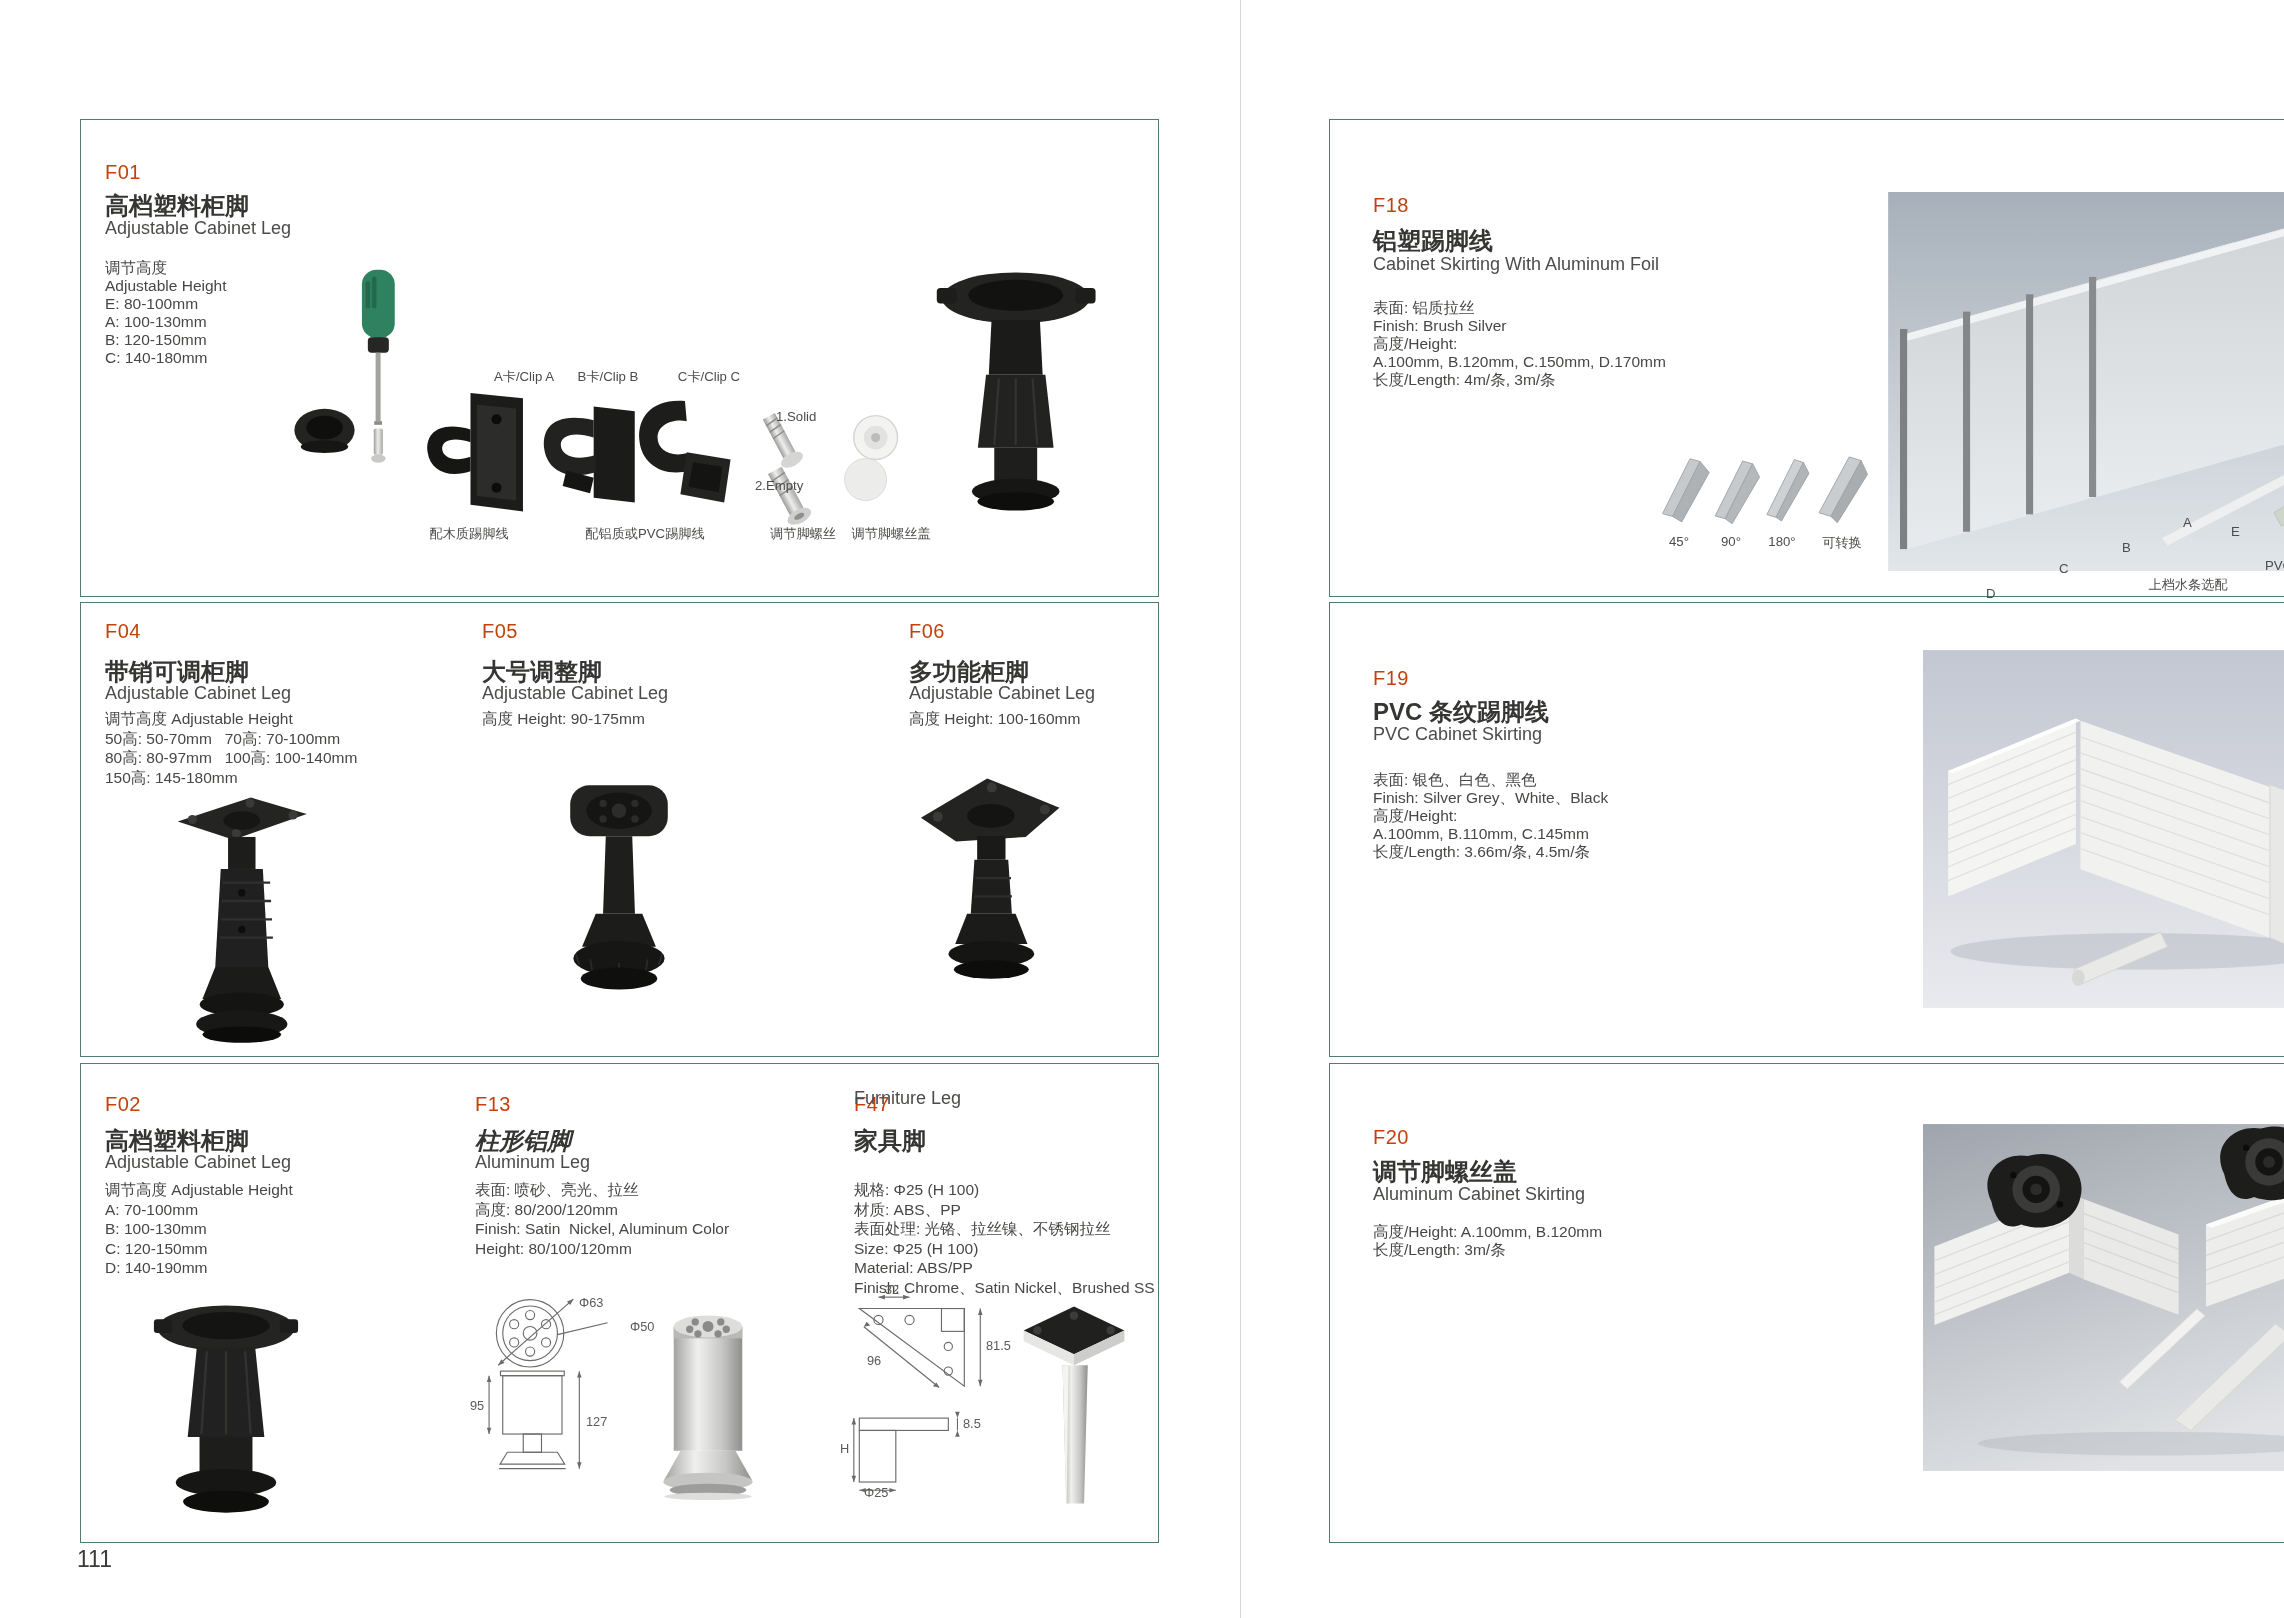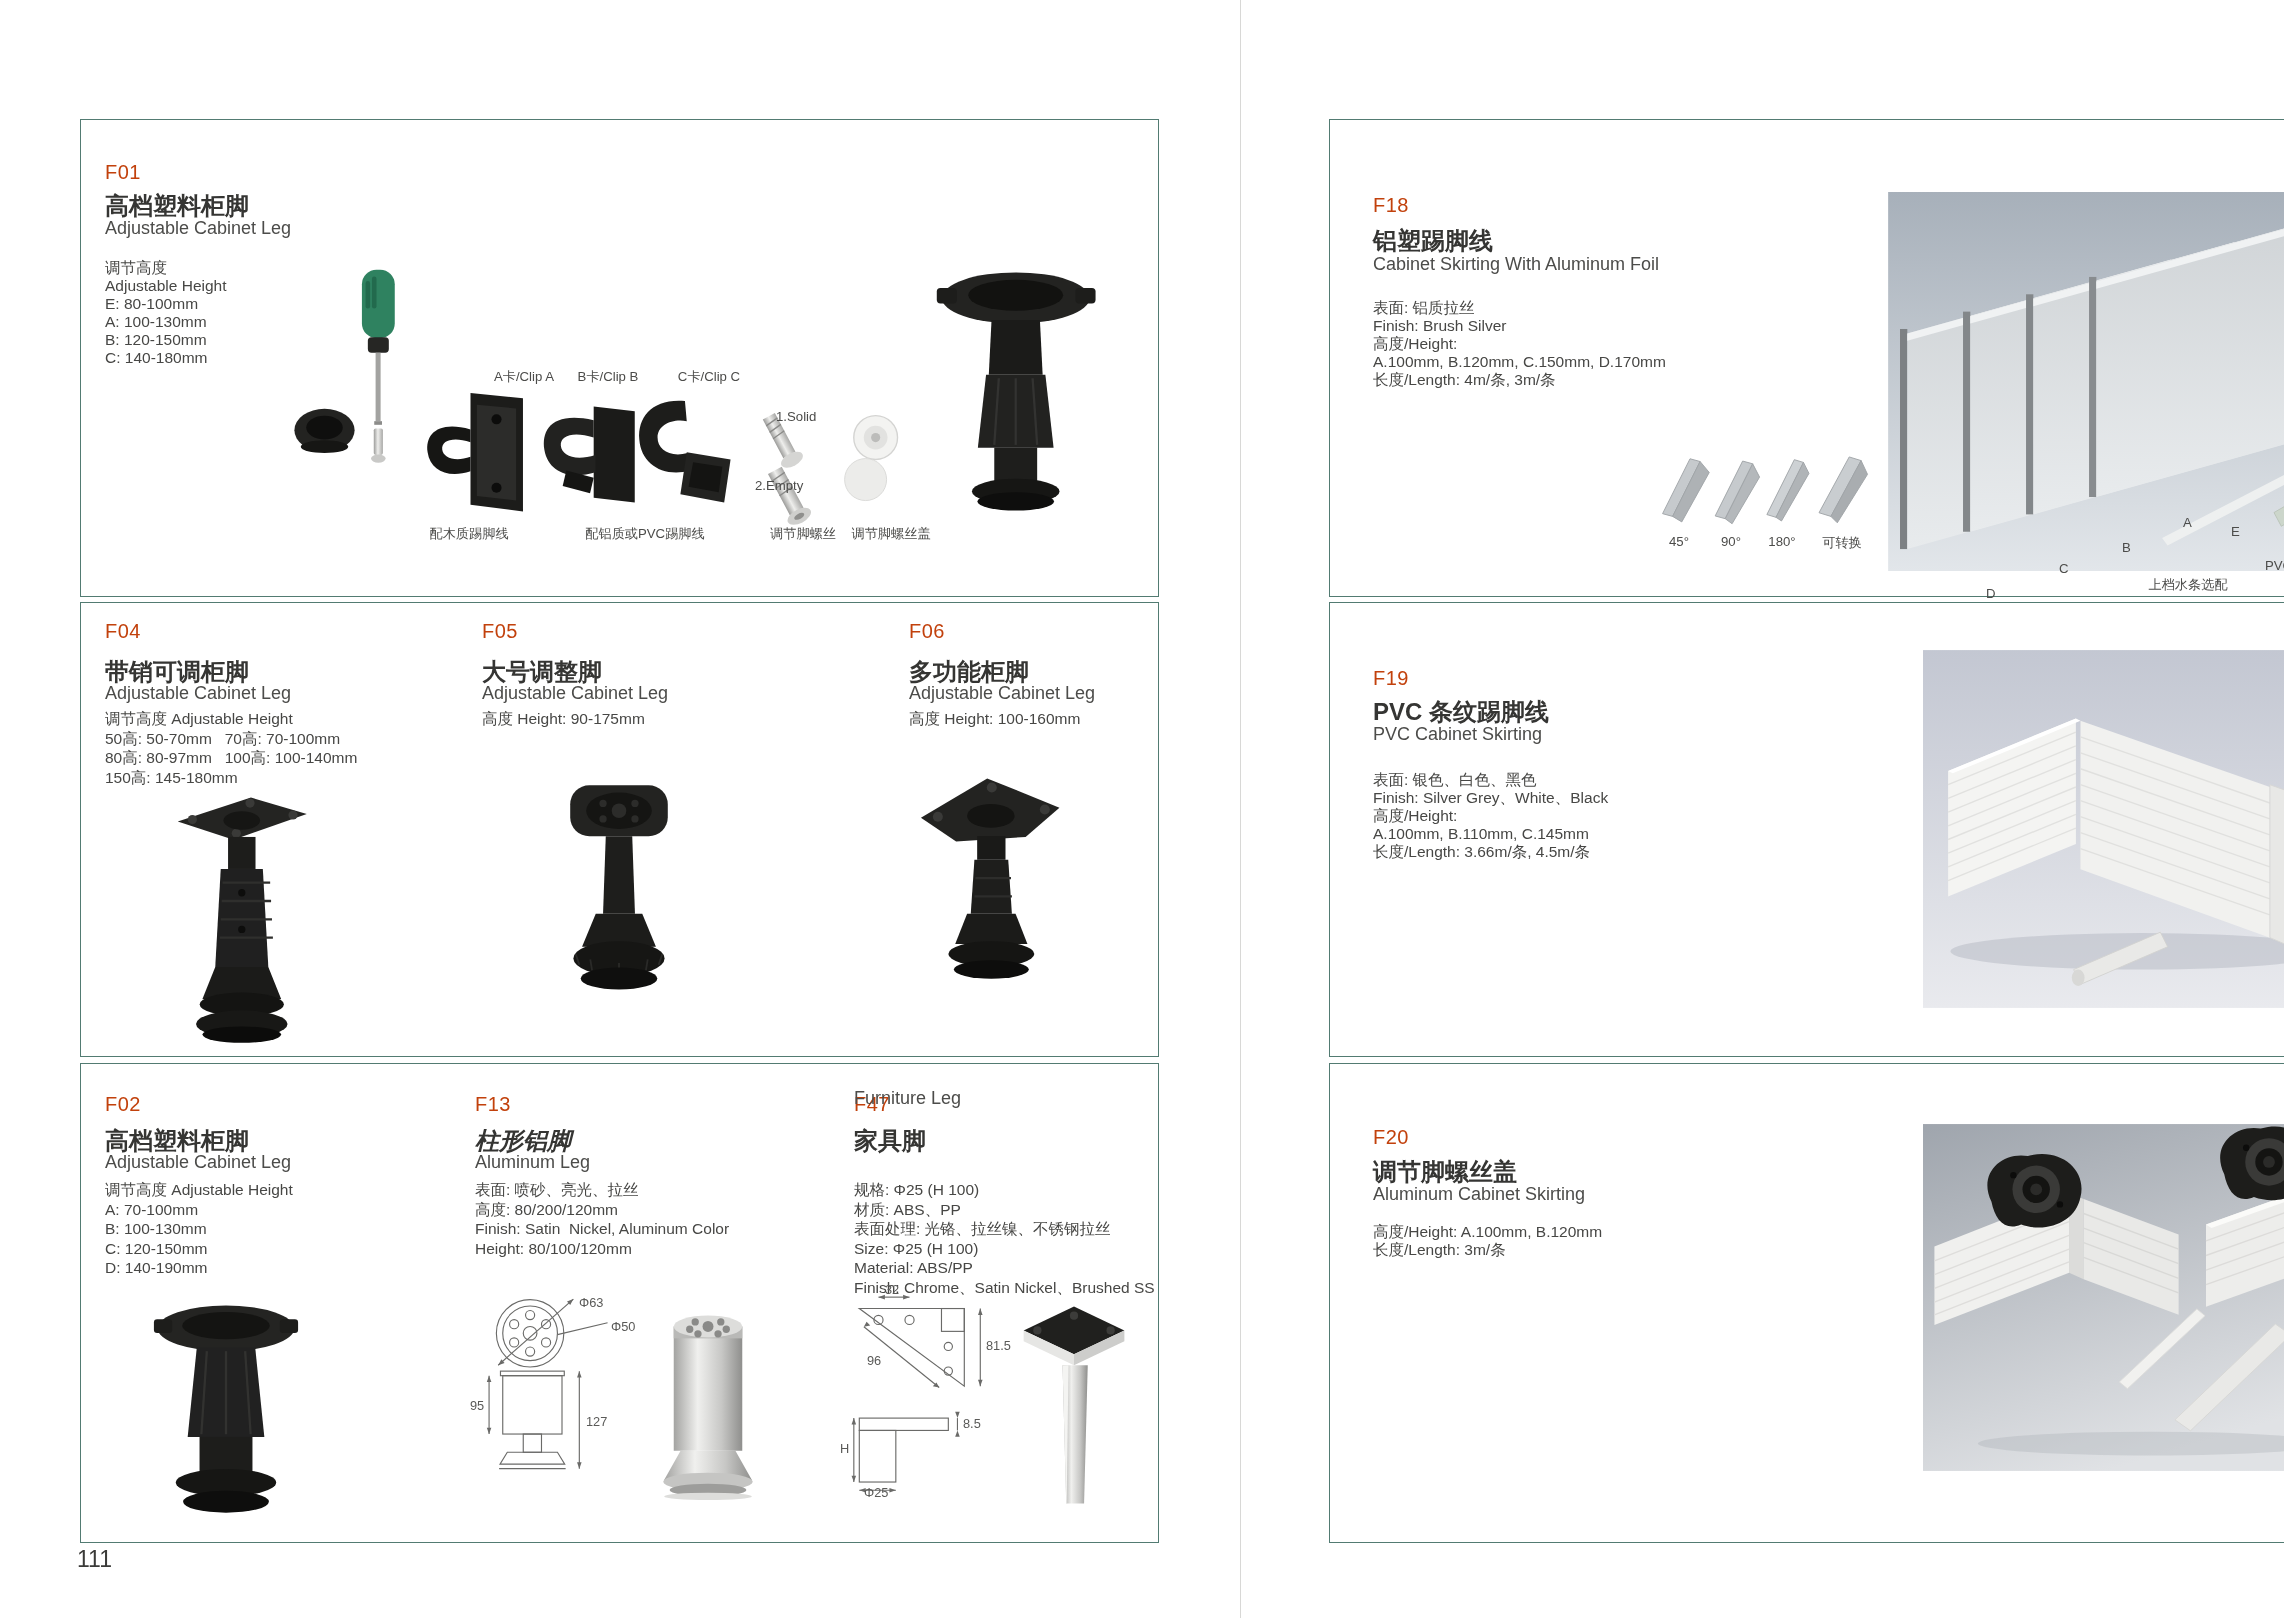--- a/index.html
+++ b/index.html
@@ -280,21 +280,21 @@
       <g fill="#6a6a68">
         <polygon points="30,188 25,202 35,202"></polygon>
           <polygon points="30,316 25,302 35,302"></polygon>
         <polygon points="228,178 223,192 233,192"></polygon>
           <polygon points="228,392 223,378 233,378"></polygon>
         <polygon points="50,165 64,160 57,152"></polygon>
           <polygon points="215,20 201,25 208,33"></polygon>
       </g>
     </svg>
     <div class="dim" style="left:579px;top:1295px;">Φ63</div>
-    <div class="dim" style="left:611px;top:1319px;text-align:center;">Φ50</div>
+    <div class="dim" style="left:630px;top:1319px;text-align:center;">Φ50</div>
     <div class="dim" style="left:470px;top:1398px;">95</div>
     <div class="dim" style="left:586px;top:1414px;">127</div>
     <svg style="left:653px;top:1300px;" width="110" height="201" viewBox="0 0 240 440">
       <defs>
         <linearGradient id="cyl" x1="0" y1="0" x2="1" y2="0">
           <stop offset="0" stop-color="#a3a3a1"></stop>
             <stop offset="0.35" stop-color="#f0f0ee"></stop>
           <stop offset="0.7" stop-color="#c7c7c5"></stop>
             <stop offset="1" stop-color="#8f8f8d"></stop>
         </linearGradient>

